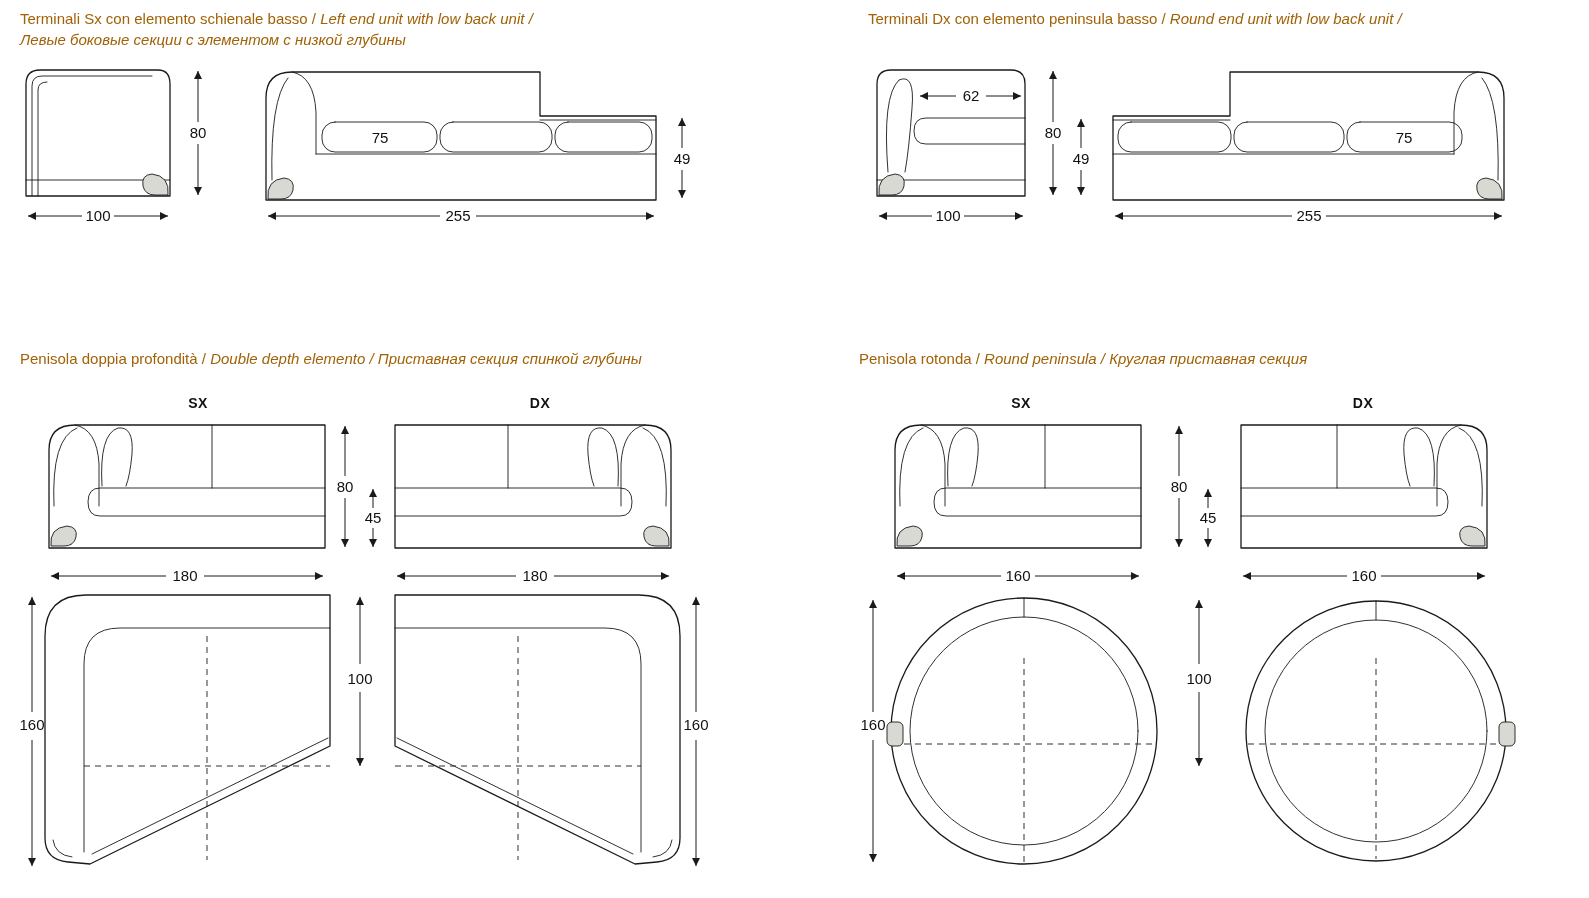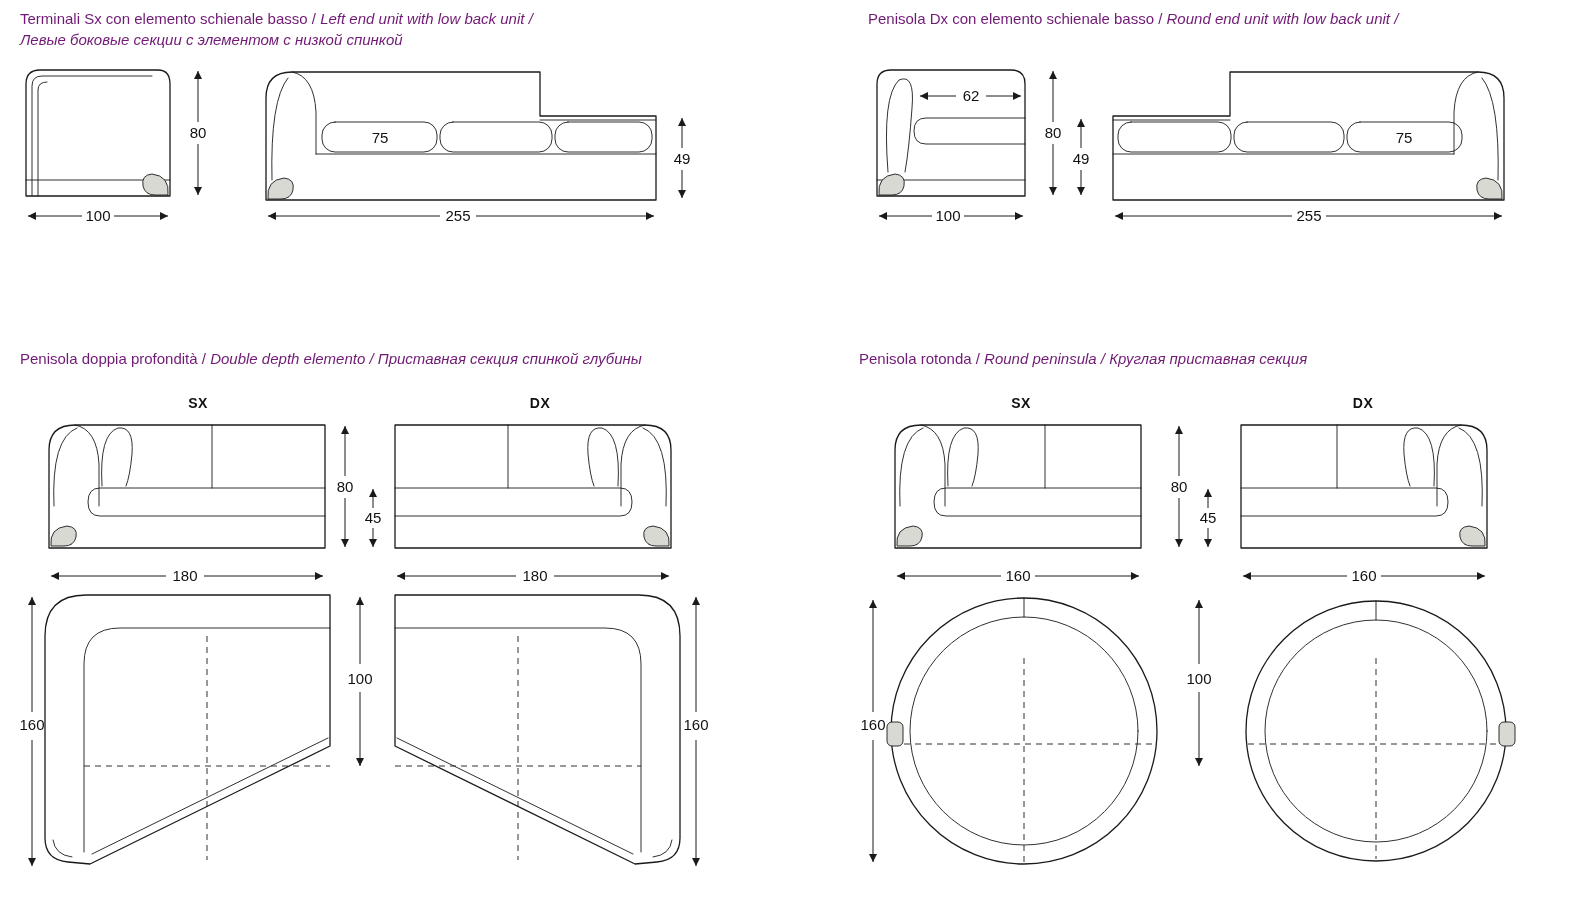--- a/index.html
+++ b/index.html
@@ -1,19 +1,19 @@
 <!DOCTYPE html>
 <html><head>
 <meta charset="utf-8">
 <style>
   html,body{margin:0;padding:0;background:#ffffff;}
   .canvas{position:relative;width:1589px;height:898px;background:#fff;overflow:hidden;
           font-family:"Liberation Sans",sans-serif;color:#111;}
   .section{position:absolute;}
-  .title{font-size:15px;line-height:1.42;color:#701a75;}
+  .title{font-size:15px;line-height:1.42;color:#a16207;}
   .t-en{font-style:italic;}
   .t-it{font-style:normal;}
   svg.draw{position:absolute;left:0;}
   .o{fill:none;stroke:#1a1a1a;stroke-width:1.3;stroke-linejoin:round;stroke-linecap:round;}
   .i{fill:none;stroke:#1a1a1a;stroke-width:0.9;stroke-linejoin:round;stroke-linecap:round;}
   .dash{fill:none;stroke:#1a1a1a;stroke-width:0.9;stroke-dasharray:6 5;}
   .foot{fill:#d9d9d4;stroke:#1a1a1a;stroke-width:0.9;}
   .d{stroke:#1a1a1a;stroke-width:1;}
   svg text{font-family:"Liberation Sans",sans-serif;font-size:15px;fill:#111;}
   svg text.lbl{font-weight:bold;font-size:14px;letter-spacing:.5px;}
@@ -23,21 +23,21 @@
 
 <div class="canvas">
 
   <div class="section" style="left:20px;top:8px;width:780px;height:280px">
     <div class="title">
       <div>
         <span class="t-it">Terminali Sx con elemento schienale basso /</span>
         <span class="t-en">Left end unit with low back unit  /</span>
       </div>
       <div>
-        <span class="t-en">Левые боковые секции с элементом с низкой спинкой</span>
+        <span class="t-en">Левые боковые секции с элементом с низкой глубины</span>
       </div>
     </div>
     <svg class="draw" style="top:52px" width="740" height="200" viewBox="0 0 740 200">
       <defs>
         <marker id="arr" viewBox="0 0 8 8" refX="8" refY="4" markerWidth="8" markerHeight="8" orient="auto">
           <path d="M0,0 L8,4 L0,8 Z" fill="#1a1a1a"></path>
         </marker>
       </defs>
 
       <g>
@@ -81,21 +81,21 @@
         <line class="d" x1="420" y1="156" x2="248" y2="156" marker-end="url(#arr)"></line>
         <line class="d" x1="456" y1="156" x2="634" y2="156" marker-end="url(#arr)"></line>
         <text x="438" y="161" text-anchor="middle">255</text>
       </g>
     </svg>
   </div>
 
   <div class="section" style="left:868px;top:8px;width:720px;height:280px">
     <div class="title">
       <div>
-        <span class="t-it">Penisola Dx con elemento schienale basso /</span>
+        <span class="t-it">Terminali Dx con elemento peninsula basso /</span>
         <span class="t-en">Round end unit with low back unit  /</span>
       </div>
     </div>
     <svg class="draw" style="top:52px" width="720" height="200" viewBox="0 0 720 200">
 
       <g>
         <path class="o" d="M9,136 L9,24 Q9,10 23,10 L143,10 Q157,10 157,24 L157,136 Z"></path>
         <path class="i" d="M20,112 Q14,36 31,20 Q47,13 44,48 Q41,90 37,112"></path>
         <path class="i" d="M157,58 L58,58 Q46,58 46,71 Q46,84 58,84 L157,84"></path>
         <path class="i" d="M9,120 L157,120"></path>

